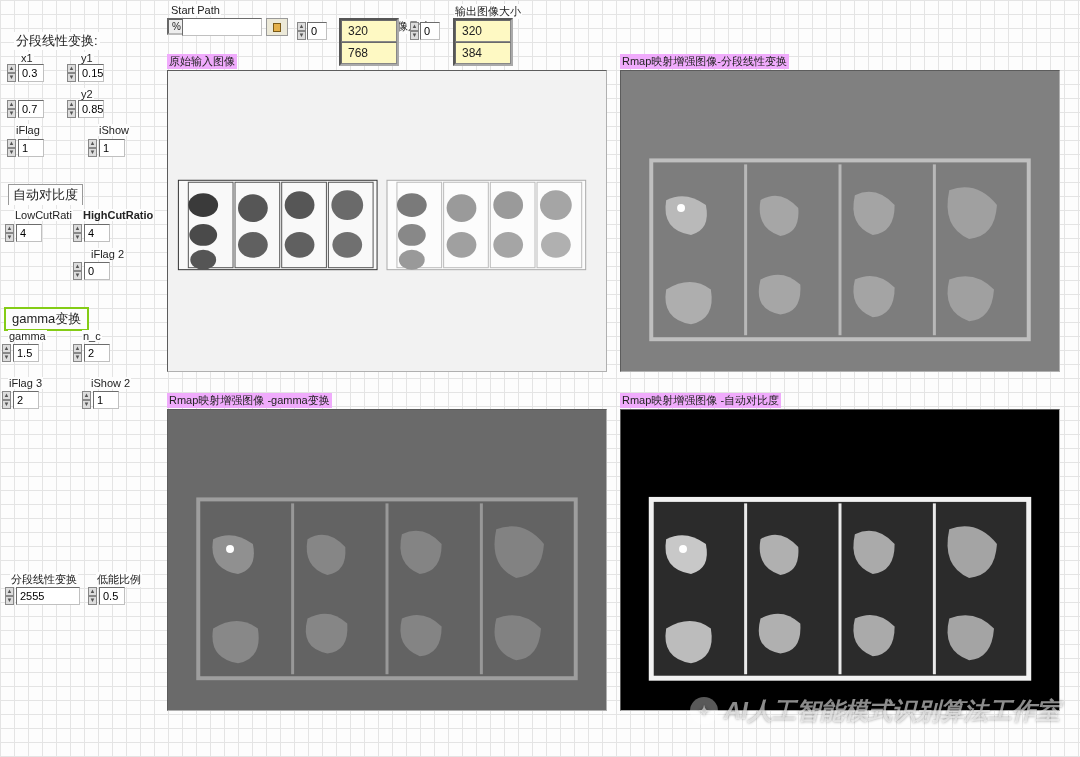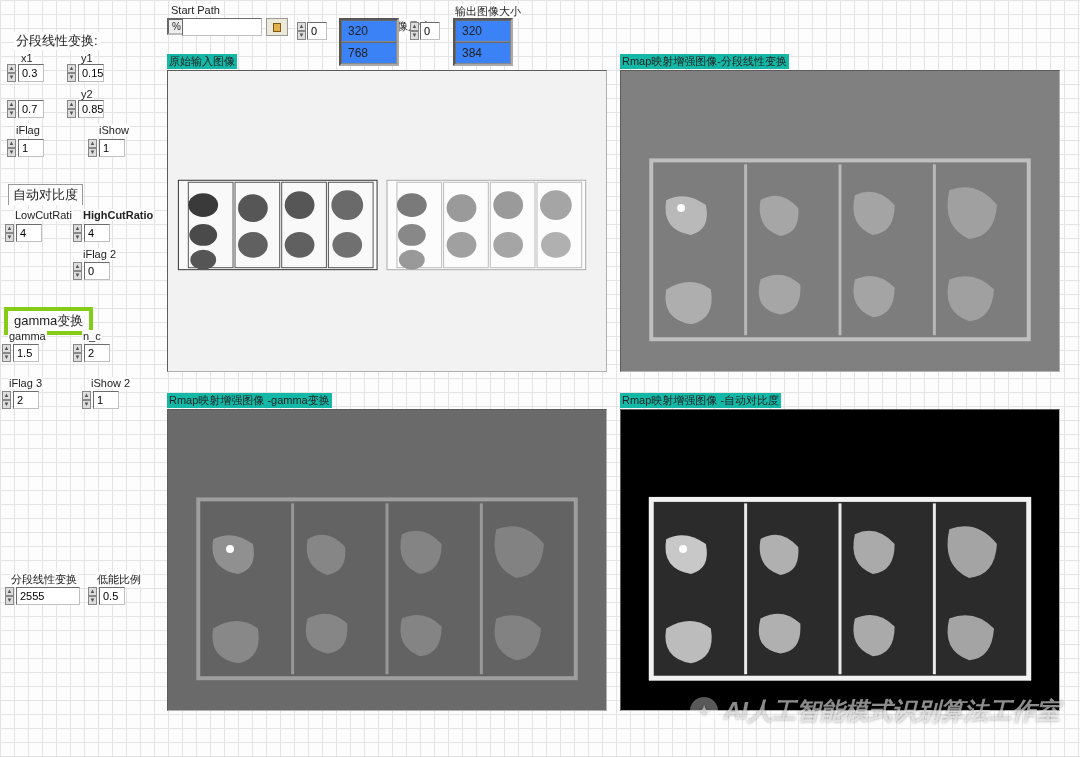--- a/index.html
+++ b/index.html
@@ -33,39 +33,39 @@
     background:#fff;
     font-size:11px;
     padding:0 0 0 3px;
     width:26px;
   }
   .spin-col { position:absolute; width:10px; height:18px; }
   .spin-up, .spin-dn { width:9px; height:9px; border:1px solid #888; background:#ddd; font-size:6px; line-height:6px; text-align:center; display:block; color:#555;}
   .path-btn { width:22px; height:18px; border:1px solid #999; background:#ece9d8; display:inline-flex; align-items:center; justify-content:center; vertical-align:top;}
   .folder-ic { width:12px; height:9px; background:#e4b04a; border:1px solid #7a5a17; position:relative;}
   .ro-cell {
-    background:#3b82f6;
+    background:#fef9c3;
     border:1px solid #888;
     border-top-color:#6a6a6a;
     border-left-color:#6a6a6a;
     height:22px;
     line-height:20px;
     padding:0 6px;
     width:56px;
     font-size:12px;
   }
   .panel {
     position:absolute;
     border:1px inset #b0b0b0;
     background:#808080;
   }
   .panel-title {
     position:absolute;
     font-size:11px;
-    background:#14b8a6;
+    background:#f0abfc;
     padding:0 2px;
   }
   .svg-blocks { width:100%; height:100%; }
   .watermark {
     position:absolute;
     right:20px;
     bottom:30px;
     font-size:24px;
     font-weight:600;
     color:rgba(255,255,255,0.55);
@@ -136,28 +136,28 @@
   </div>
 <input class="num-input" style="position: absolute; left: 16px; top: 224px;" value="4">
 
 <div class="lbl" style="left:82px; top:209px;font-weight:bold;">HighCutRatio</div>
 <div class="spin-col" style="left:73px; top:224px;">
     <span class="spin-up">▲</span>
     <span class="spin-dn">▼</span>
   </div>
 <input class="num-input" style="position: absolute; left: 84px; top: 224px;" value="4">
 
-<div class="lbl" style="left:82px; top:248px;">iFlag 2</div>
+<div class="lbl" style="left:90px; top:248px;">iFlag 2</div>
 <div class="spin-col" style="left:73px; top:262px;">
     <span class="spin-up">▲</span>
     <span class="spin-dn">▼</span>
   </div>
 <input class="num-input" style="position: absolute; left: 84px; top: 262px;" value="0">
 
-<div class="lbl hdr" style="left:4px; top:307px; border:4px solid #84cc16;padding:1px 6px;">gamma变换</div>
+<div class="lbl hdr" style="left:4px; top:307px; border:2px solid #84cc16;padding:1px 6px;">gamma变换</div>
 
 <div class="lbl" style="left:8px; top:330px;">gamma</div>
 <div class="spin-col" style="left:2px; top:344px;">
     <span class="spin-up">▲</span>
     <span class="spin-dn">▼</span>
   </div>
 <input class="num-input" style="position: absolute; left: 13px; top: 344px;" value="1.5">
 
 <div class="lbl" style="left:82px; top:330px;">n_c</div>
 <div class="spin-col" style="left:73px; top:344px;">

